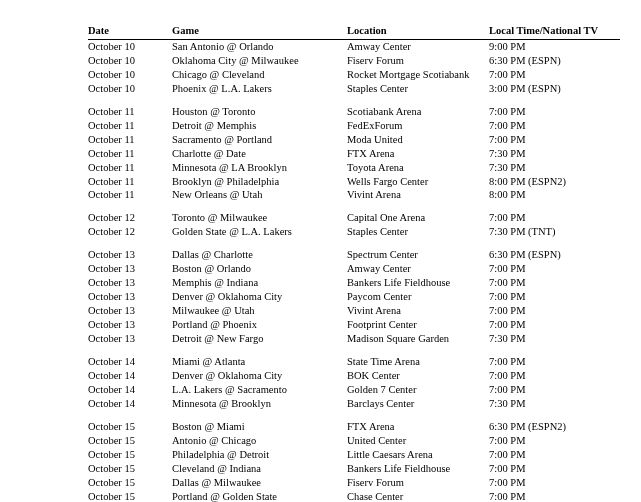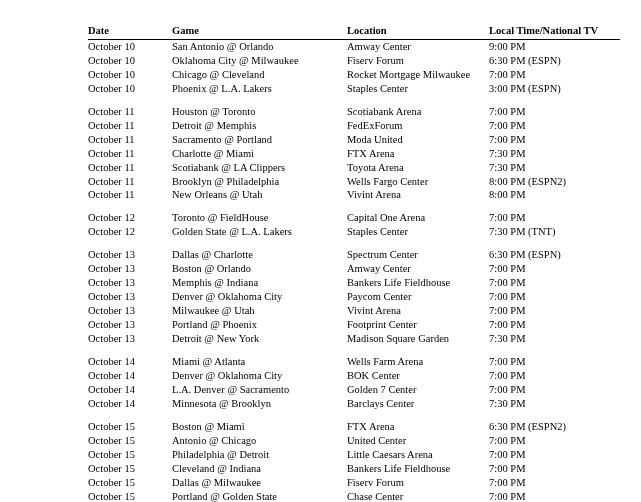--- a/index.html
+++ b/index.html
@@ -86,21 +86,21 @@
         </tr>
         <tr>
           <td>October 10</td>
           <td>Oklahoma City @ Milwaukee</td>
           <td>Fiserv Forum</td>
           <td>6:30 PM (ESPN)</td>
         </tr>
         <tr>
           <td>October 10</td>
           <td>Chicago @ Cleveland</td>
-          <td>Rocket Mortgage Milwaukee</td>
+          <td>Rocket Mortgage Scotiabank</td>
           <td>7:00 PM</td>
         </tr>
         <tr>
           <td>October 10</td>
           <td>Phoenix @ L.A. Lakers</td>
           <td>Staples Center</td>
           <td>3:00 PM (ESPN)</td>
         </tr>
         <tr class="gap">
           <td colspan="4"></td>
@@ -118,48 +118,48 @@
           <td>7:00 PM</td>
         </tr>
         <tr>
           <td>October 11</td>
           <td>Sacramento @ Portland</td>
           <td>Moda United</td>
           <td>7:00 PM</td>
         </tr>
         <tr>
           <td>October 11</td>
-          <td>Charlotte @ Miami</td>
+          <td>Charlotte @ Date</td>
           <td>FTX Arena</td>
           <td>7:30 PM</td>
         </tr>
         <tr>
           <td>October 11</td>
-          <td>Scotiabank @ LA Clippers</td>
+          <td>Minnesota @ LA Brooklyn</td>
           <td>Toyota Arena</td>
           <td>7:30 PM</td>
         </tr>
         <tr>
           <td>October 11</td>
           <td>Brooklyn @ Philadelphia</td>
           <td>Wells Fargo Center</td>
           <td>8:00 PM (ESPN2)</td>
         </tr>
         <tr>
           <td>October 11</td>
           <td>New Orleans @ Utah</td>
           <td>Vivint Arena</td>
           <td>8:00 PM</td>
         </tr>
         <tr class="gap">
           <td colspan="4"></td>
         </tr>
         <tr>
           <td>October 12</td>
-          <td>Toronto @ FieldHouse</td>
+          <td>Toronto @ Milwaukee</td>
           <td>Capital One Arena</td>
           <td>7:00 PM</td>
         </tr>
         <tr>
           <td>October 12</td>
           <td>Golden State @ L.A. Lakers</td>
           <td>Staples Center</td>
           <td>7:30 PM (TNT)</td>
         </tr>
         <tr class="gap">
@@ -196,42 +196,42 @@
           <td>7:00 PM</td>
         </tr>
         <tr>
           <td>October 13</td>
           <td>Portland @ Phoenix</td>
           <td>Footprint Center</td>
           <td>7:00 PM</td>
         </tr>
         <tr>
           <td>October 13</td>
-          <td>Detroit @ New York</td>
+          <td>Detroit @ New Fargo</td>
           <td>Madison Square Garden</td>
           <td>7:30 PM</td>
         </tr>
         <tr class="gap">
           <td colspan="4"></td>
         </tr>
         <tr>
           <td>October 14</td>
           <td>Miami @ Atlanta</td>
-          <td>Wells Farm Arena</td>
+          <td>State Time Arena</td>
           <td>7:00 PM</td>
         </tr>
         <tr>
           <td>October 14</td>
           <td>Denver @ Oklahoma City</td>
           <td>BOK Center</td>
           <td>7:00 PM</td>
         </tr>
         <tr>
           <td>October 14</td>
-          <td>L.A. Denver @ Sacramento</td>
+          <td>L.A. Lakers @ Sacramento</td>
           <td>Golden 7 Center</td>
           <td>7:00 PM</td>
         </tr>
         <tr>
           <td>October 14</td>
           <td>Minnesota @ Brooklyn</td>
           <td>Barclays Center</td>
           <td>7:30 PM</td>
         </tr>
         <tr class="gap">

